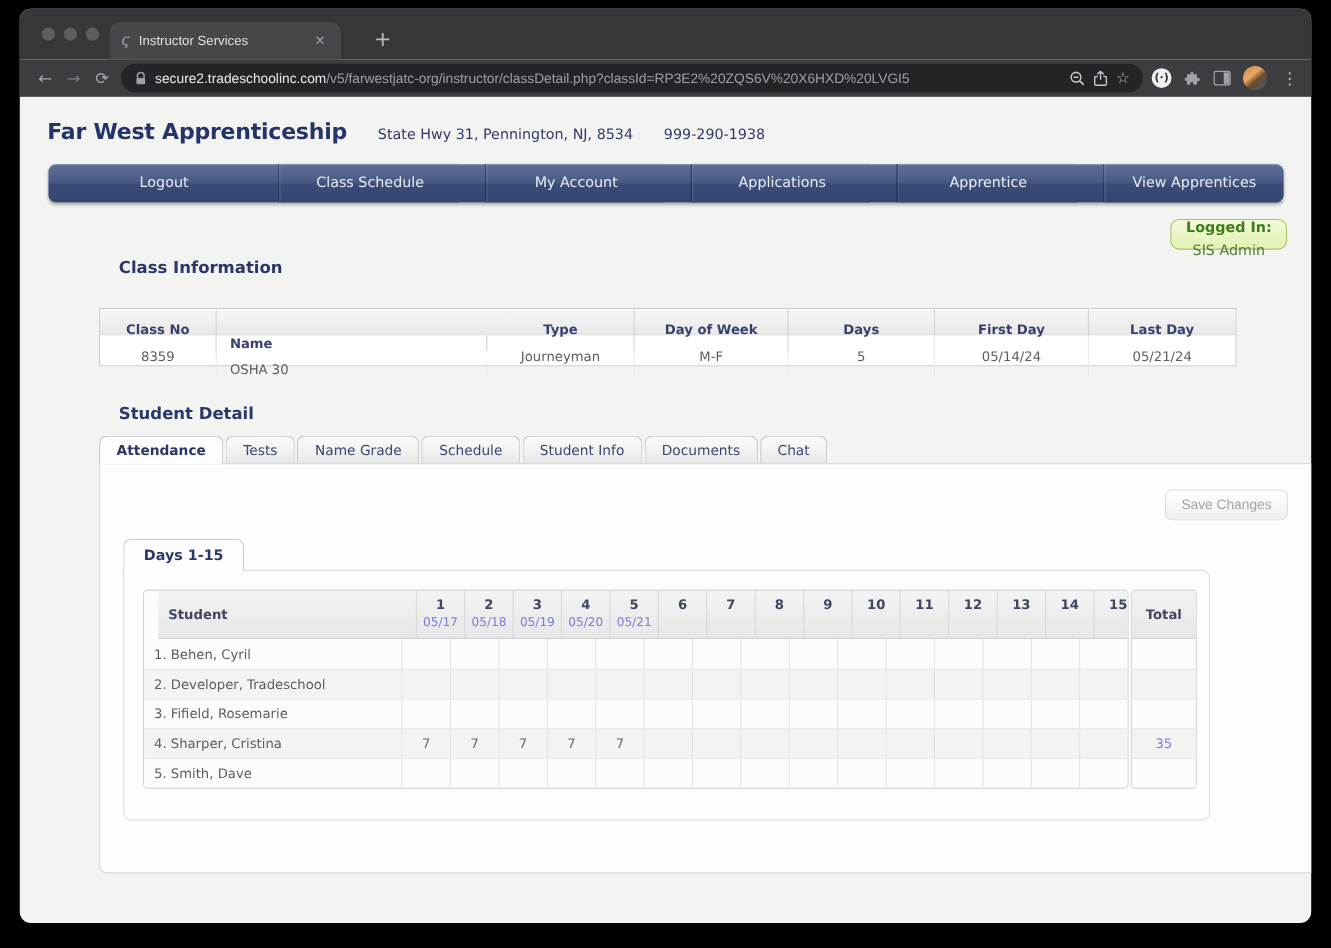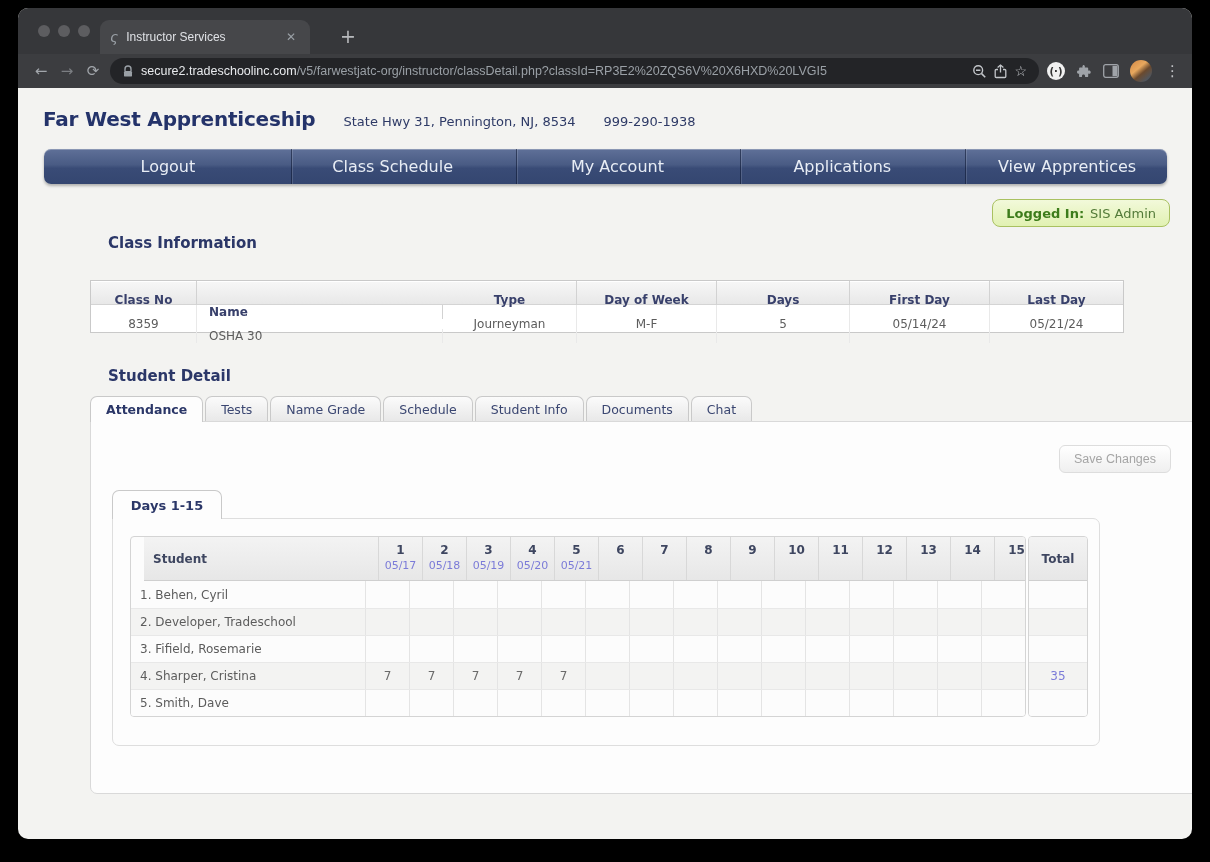--- a/index.html
+++ b/index.html
@@ -47,28 +47,28 @@
   .site-header { position:absolute; left:25px; top:19px; display:flex; align-items:baseline;
                  column-gap:28px; }
   .site-title { font-size:20px; font-weight:bold; color:#24336a; letter-spacing:-0.2px; }
   .site-sub { font-size:13px; color:#2e3a66; }
 
   .main-nav { position:absolute; left:26px; top:61px; width:1123px; height:35px; display:flex;
               border-radius:7px;
               background:linear-gradient(180deg,#5f7098 0%,#495b84 45%,#394b76 55%,#344670 100%);
               box-shadow:0 2px 3px rgba(0,0,0,0.28), inset 0 1px 0 rgba(255,255,255,0.28); }
   .nav-item { flex:1; display:flex; align-items:center; justify-content:center;
-              color:#e8edf5; font-size:16px; cursor:default;margin-left:24px; }
+              color:#e8edf5; font-size:13px; cursor:default;margin-left:24px; }
   .nav-item + .nav-item { border-left:1px solid rgba(255,255,255,0.14);
                           box-shadow:-1px 0 0 rgba(12,22,48,0.55); }
 
   .badge { position:absolute; right:22px; top:111px; height:28px; padding:0 13px;
            display:flex; align-items:center; gap:6px; border-radius:8px;
            background:linear-gradient(#f2f9da,#e1f1b2); border:1px solid #a9c161;
-           font-size:13px; }
+           font-size:13px;flex-direction:column; }
   .badge b { color:#3d7c1b; }
   .badge span { color:#527a38; }
 
   .sec-heading { position:absolute; font-size:15px; font-weight:bold; color:#2b3768; }
   .h-class { left:90px; top:146px; }
   .h-student { left:90px; top:279px; }
 
   .ci-table { position:absolute; left:72px; top:192px; width:1034px;
               border:1px solid #c9c9c9; background:#fff; }
   .ci-header, .ci-row { display:grid;
@@ -201,20 +201,21 @@
       <div class="site-title">Far West Apprenticeship</div>
       <div class="site-sub">State Hwy 31, Pennington, NJ, 8534</div>
       <div class="site-sub">999-290-1938</div>
     </div>
 
     <div class="main-nav">
         <div class="nav-item">Logout</div>
         <div class="nav-item">Class Schedule</div>
         <div class="nav-item">My Account</div>
         <div class="nav-item">Applications</div>
+        <div class="nav-item">Apprentice</div>
         <div class="nav-item">View Apprentices</div>
       </div>
 
     <div class="badge">
       <b>Logged In:</b>
       <span>SIS Admin</span>
     </div>
 
     <div class="sec-heading h-class">Class Information</div>
 

